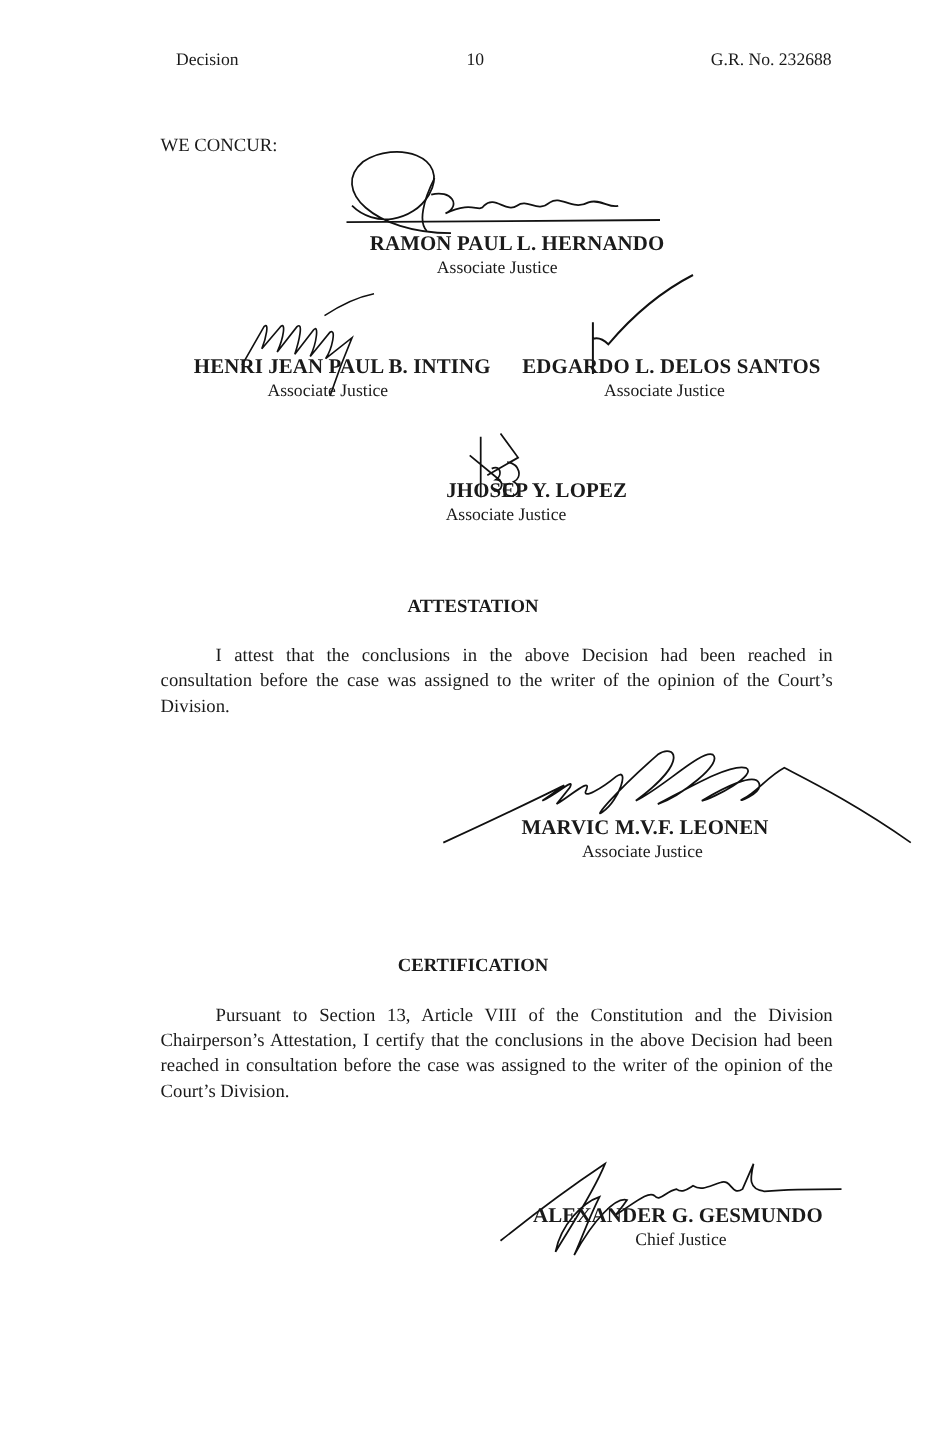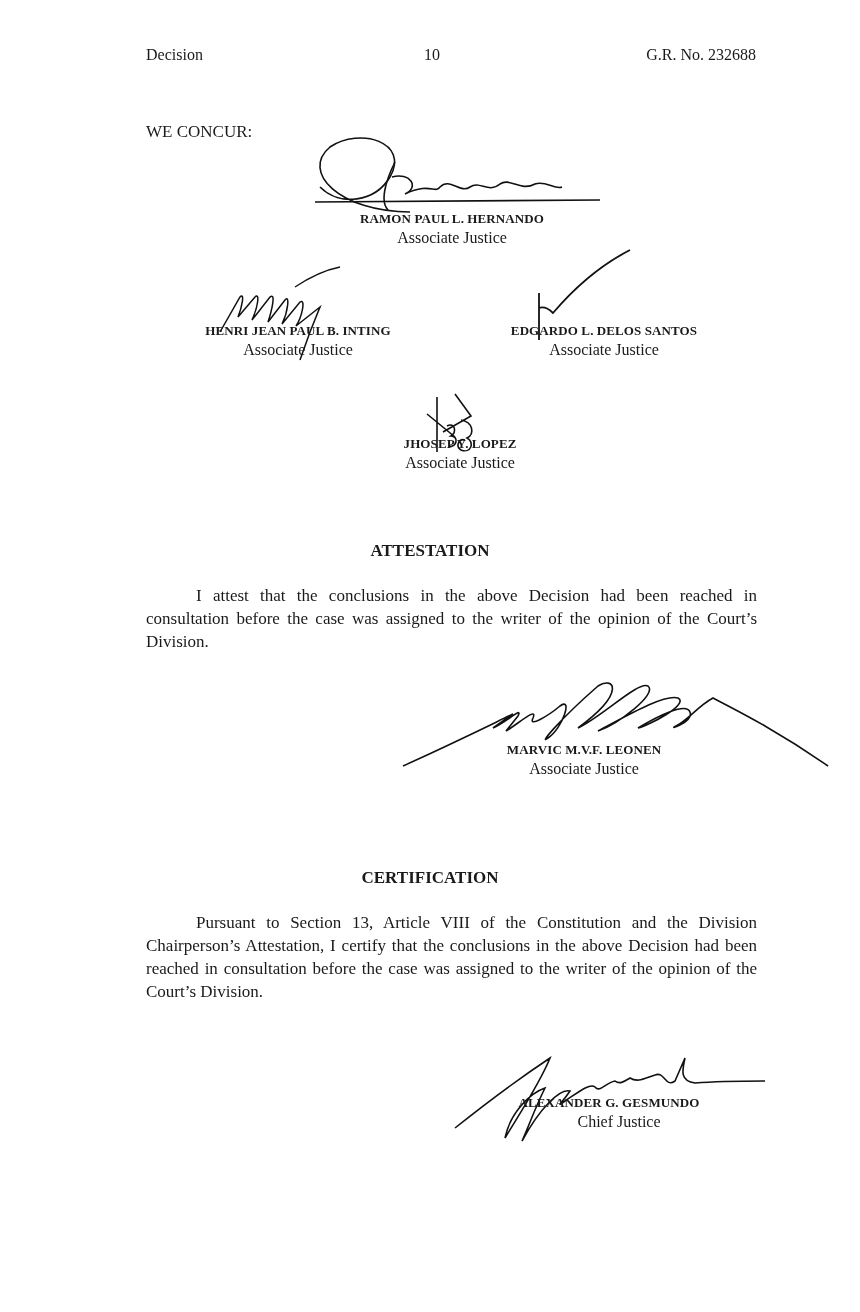--- a/index.html
+++ b/index.html
@@ -3,26 +3,26 @@
 <meta charset="utf-8">
 <style>
   html, body { margin: 0; padding: 0; background: #ffffff; }
   body {
     width: 860px; height: 1312px; position: relative; overflow: hidden;
     font-family: "Liberation Serif", "DejaVu Serif", serif;
     color: #1a1a1a;
   }
   .abs { position: absolute; }
   .hdr { top: 46px; font-size: 16px; }
-  .hdr-left { left: 146px; text-align: center; }
+  .hdr-left { left: 160px; text-align: center; }
   .hdr-center { left: 424px; text-align: right; }
   .hdr-right { right: 104px; text-align: right; }
   .concur { left: 146px; top: 98px; font-size: 17px; margin-top: 24px; }
   .sig-block { position: absolute; text-align: center; }
-  .sig-name { font-weight: bold; font-size: 13px; white-space: nowrap; letter-spacing: 0.1px; }
+  .sig-name { font-weight: bold; font-size: 19px; white-space: nowrap; letter-spacing: 0.1px; text-align: right; }
   .sig-title { font-size: 16px; line-height: 22px; white-space: nowrap; }
   .sig-svg { position: absolute; pointer-events: none; }
   .heading { font-weight: bold; font-size: 17px; text-align: center; width: 860px; left: 0; }
   .para {
     left: 146px; width: 611px; font-size: 17px; line-height: 23px; text-align: justify;
     text-indent: 50px;
   }
 </style>
 </head>
 <body>

